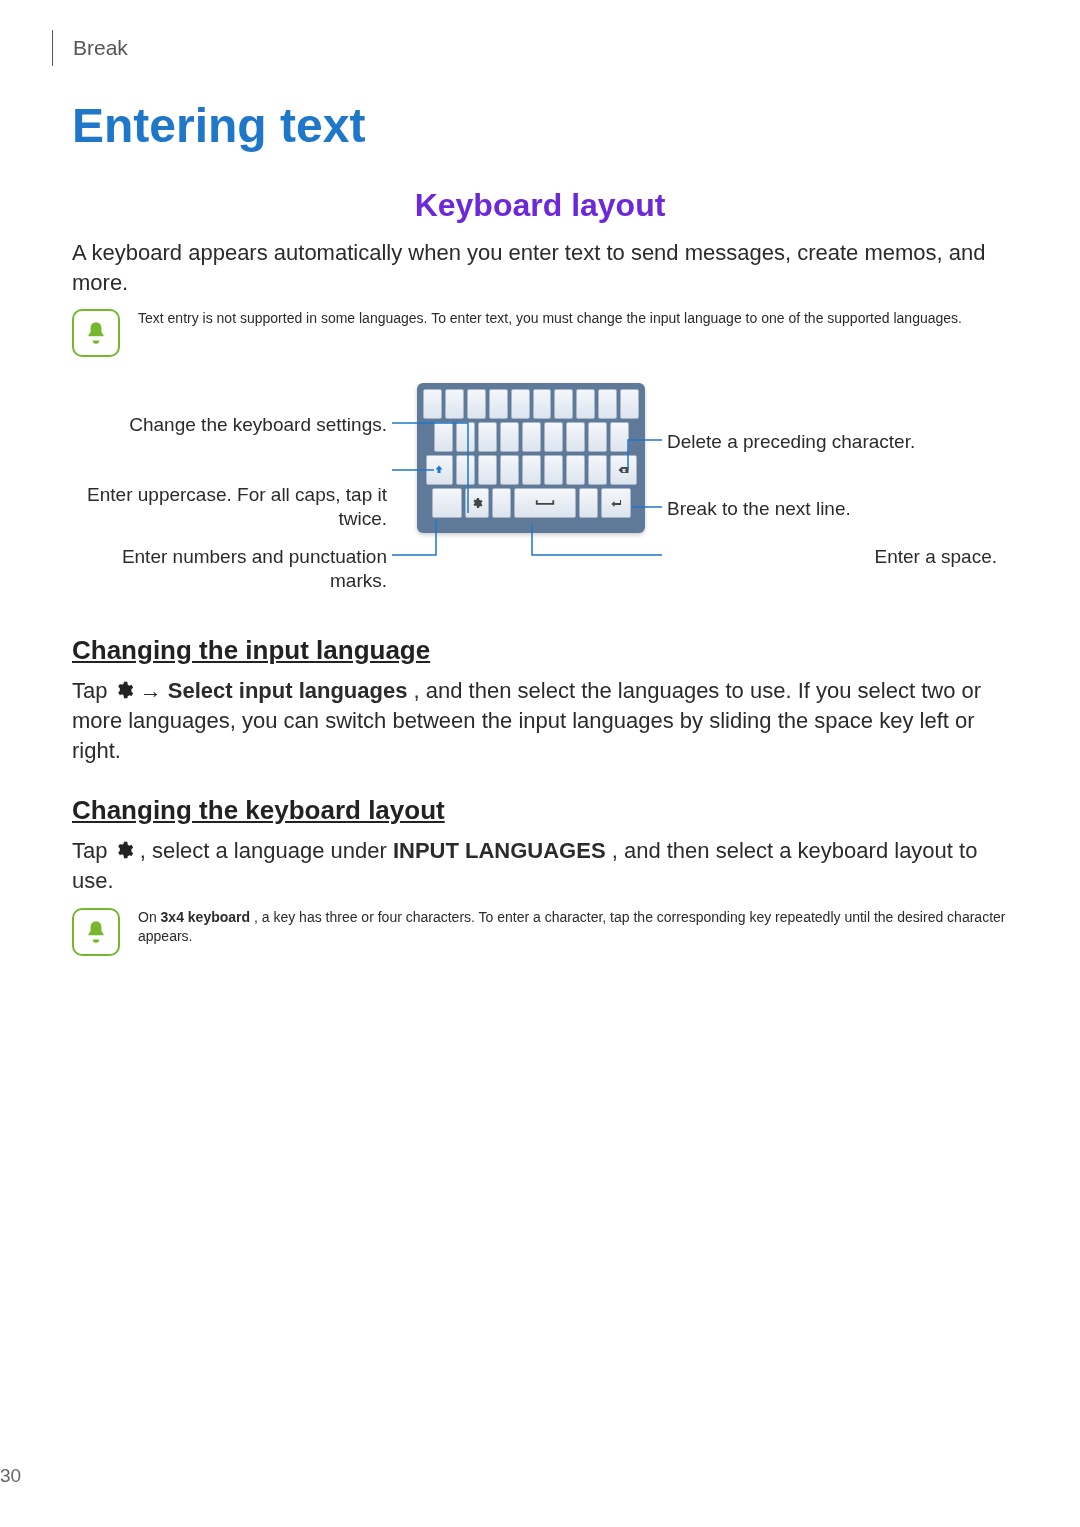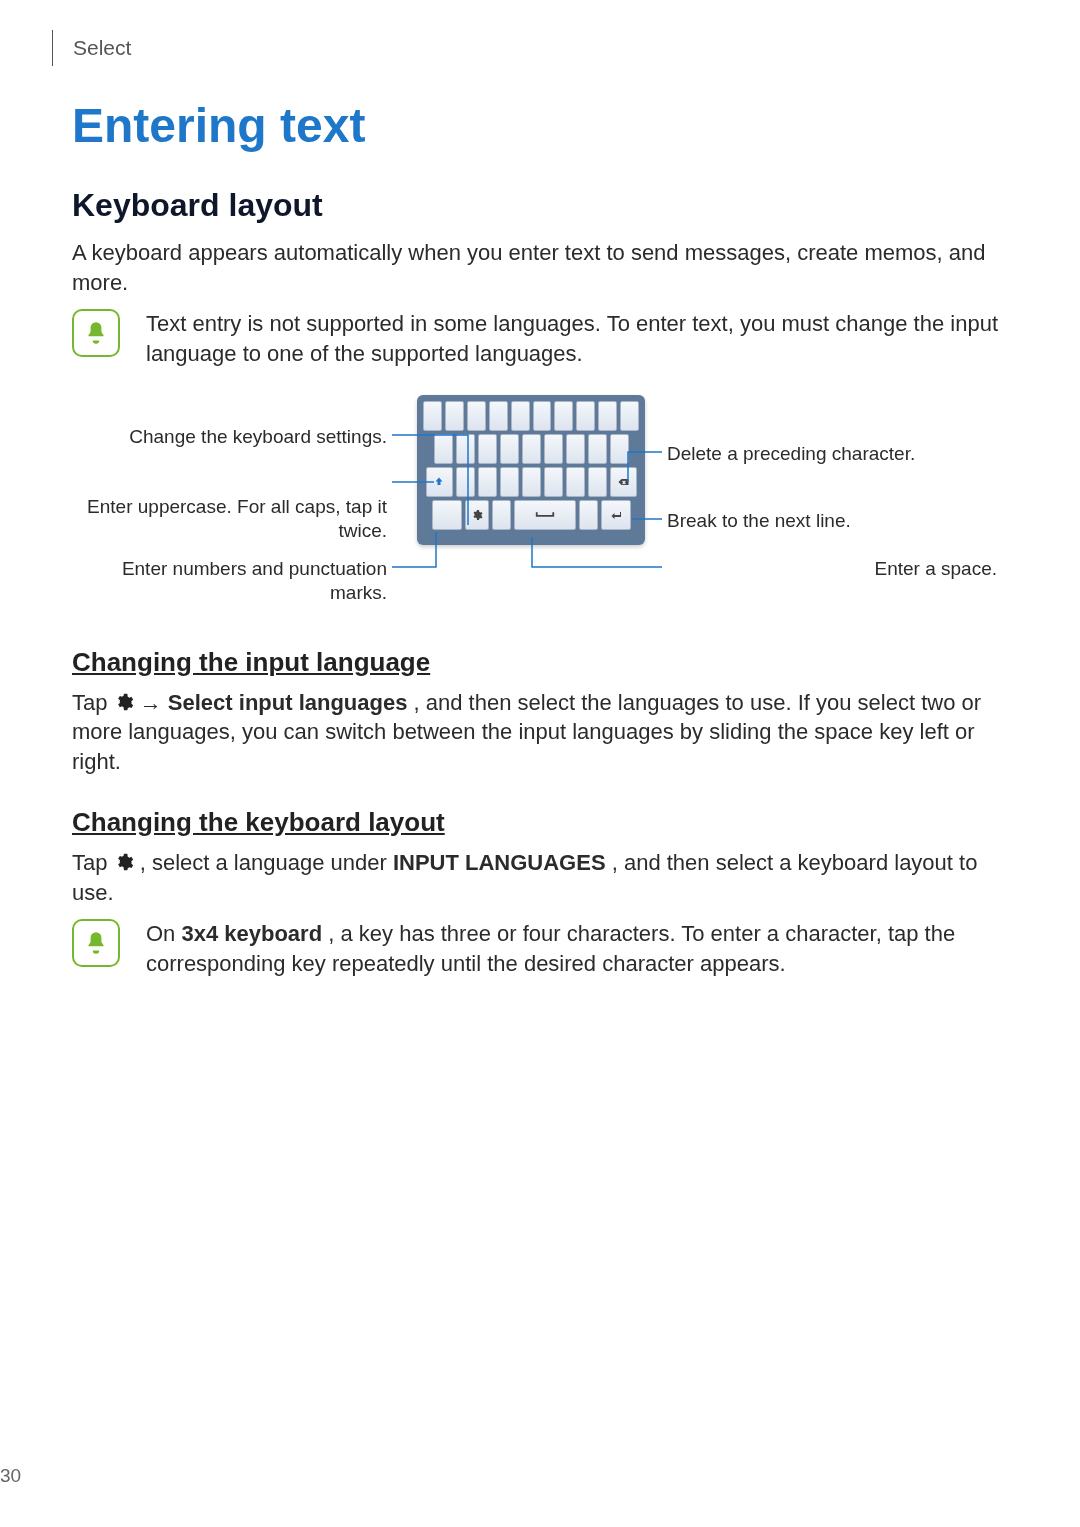--- a/index.html
+++ b/index.html
@@ -33,24 +33,25 @@
     left: 72px;
     right: 72px;
   }
   h1.title {
     color: #1f77c9;
     font-size: 48px;
     font-weight: 700;
     margin: 0 0 34px 0;
   }
   h2.subtitle {
-    color: #0f172a;
+    color: #6d28d9;
     font-size: 32px;
     font-weight: 700;
     margin: 0 0 14px 0;
+    text-align: center;
   }
   h3.section {
     color: #222;
     font-size: 26px;
     font-weight: 700;
     margin: 30px 0 10px 0;
     text-decoration: underline;
   }
   p.body {
     font-size: 22px;
@@ -68,23 +69,22 @@
     flex: 0 0 44px;
     height: 44px;
     border: 2.5px solid #76b72e;
     border-radius: 10px;
     display: flex;
     align-items: center;
     justify-content: center;
   }
   .note-icon svg { width: 26px; height: 26px; }
   .note-text {
-    font-size: 22px;
+    font-size: 14px;
     line-height: 1.35;
-    margin-left: 8px;
   }
   .bold { font-weight: 700; }
   .inline-gear {
     display: inline-block;
     vertical-align: -2px;
     width: 20px;
     height: 20px;
   }
   .page-number {
     position: absolute;
@@ -164,21 +164,21 @@
     stroke-width: 1.5;
     fill: none;
   }
 </style>
 </head>
 <body>
 
 <div class="page">
 
   <div class="header-rule">
-    <span>Select</span>
+    <span>Break</span>
   </div>
 
   <div class="content">
     <h1 class="title">Entering text</h1>
 
     <h2 class="subtitle">Keyboard layout</h2>
 
     <p class="body">A keyboard appears automatically when you enter text to send messages, create memos, and more.</p>
 
     <div class="note-row">

